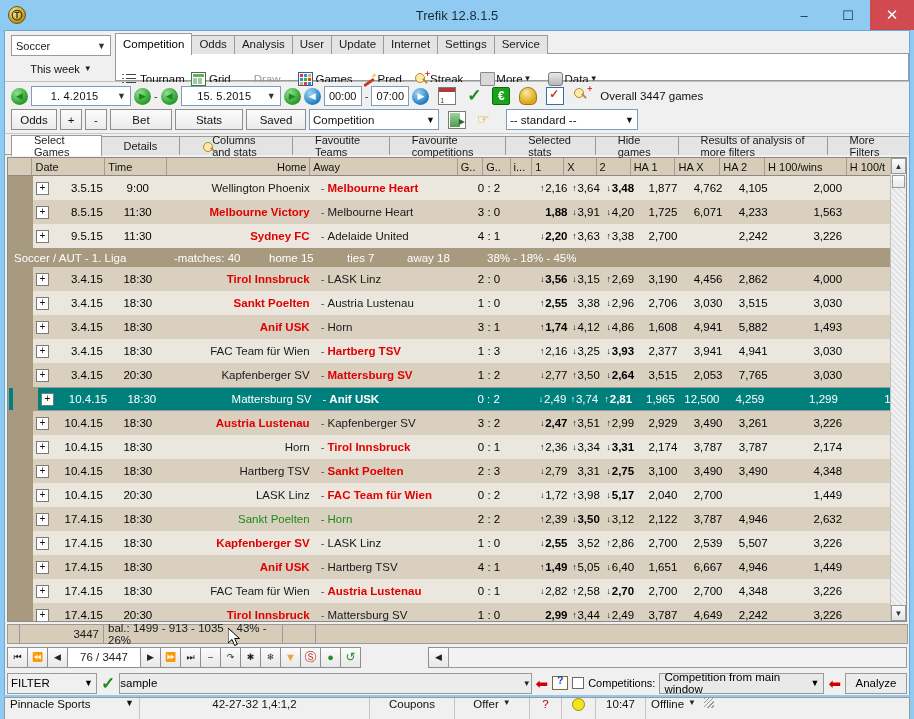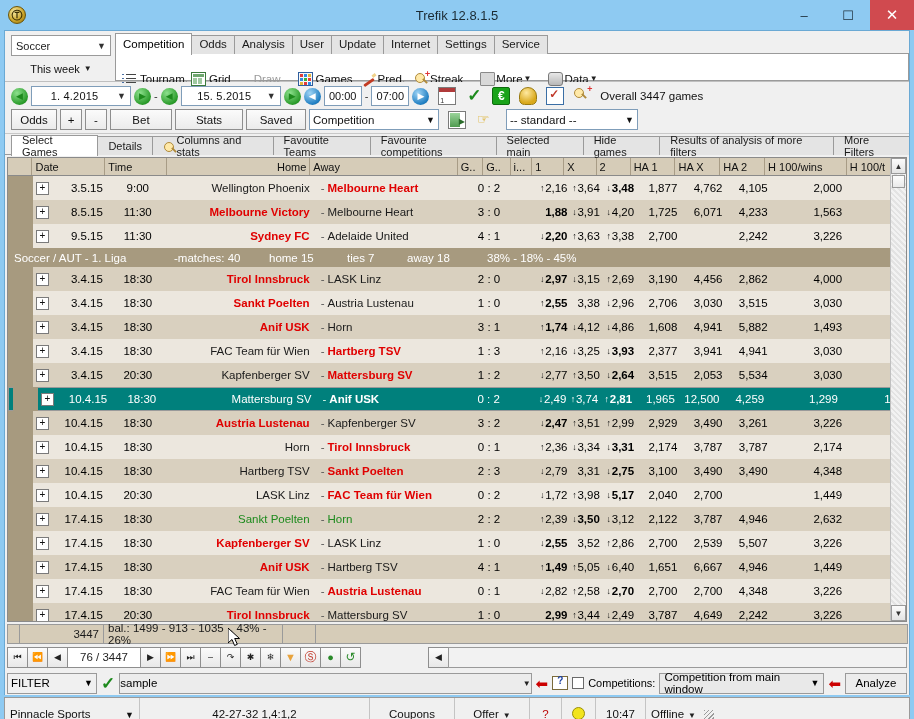--- a/index.html
+++ b/index.html
@@ -191,21 +191,21 @@
   .combo .chev { margin-left: auto; font-size: 9px; }
 
   
   .subtabs {
     display: flex; align-items: flex-end; padding-left: 6px;
     background: #f0f0f0; height: 21px; position: relative; flex: none;
   }
   .subtabs::after { content:""; position:absolute; left:0; right:0; bottom:0; border-bottom:1px solid #9a9a9a; }
   .stab {
     border: 1px solid #9a9a9a; border-bottom: none; background: #e4e4e4;
-    padding: 2px 10px; margin-right: -1px; font-size: 11px; color: #1a1a1a;
+    padding: 2px 22px; margin-right: -1px; font-size: 11px; color: #1a1a1a;
     height: 19px; display: flex; align-items: center; gap: 3px; z-index: 1;
   }
   .stab.active { background: #fff; height: 21px; z-index: 3; margin-bottom: -1px; }
 
   
   .gridwrap {
     flex: 1; margin: 2px 2px 0 2px;
     border: 1px solid #8a8a8a; background: #fff;
     display: flex; flex-direction: column; overflow: hidden;
     position: relative;
@@ -317,21 +317,21 @@
   .analyze {
     height: 21px; width: 62px; border: 1px solid #9a9a9a; background: #ececec;
     display: flex; align-items: center; justify-content: center; font-size: 11.5px;
   }
 
   .statusbar {
     height: 22px; flex: none; margin: 2px 4px 0 4px;
     background: #f0f0f0; border: 1px solid #9a9a9a; border-bottom: none;
     display: flex; align-items: center; font-size: 11.5px; color: #111;
   }
-  .sbseg { border-right: 1px solid #c4c4c4; height: 22px; display: flex; align-items: flex-end; padding: 0 5px; }
+  .sbseg { border-right: 1px solid #c4c4c4; height: 22px; display: flex; align-items: flex-start; padding: 0 5px; }
   .sbseg.noborder { border-right: none; }
   .dot-yellow { width: 13px; height: 13px; border-radius: 50%; background: #f2e41e; border: 1px solid #9a8f08; }
   .grip { width: 10px; height: 10px; margin-left: 4px;
     background: repeating-linear-gradient(135deg,#9a9a9a,#9a9a9a 1px,transparent 1px,transparent 3px); }
   .cursor-arrow { position: absolute; pointer-events: none; }
 </style>
 </head>
 <body>
 
 <div id="app">
@@ -490,21 +490,21 @@
         <span class="ic ic-mag" style="width:11px;height:11px"></span>
         <span>Columns and stats</span>
       </div>
       <div class="stab">
           <span>Favoutite Teams</span>
         </div>
       <div class="stab">
           <span>Favourite competitions</span>
         </div>
       <div class="stab">
-          <span>Selected main</span>
+          <span>Selected stats</span>
         </div>
       <div class="stab">
           <span>Hide games</span>
         </div>
       <div class="stab">
           <span>Results of analysis of more filters</span>
         </div>
       <div class="stab">
           <span>More Filters</span>
         </div>
@@ -623,21 +623,21 @@
             <div class="leftband"></div>
             <div class="plusbtn">+</div>
             <div class="cell r" style="width:59px">3.4.15</div>
             <div class="cell c" style="width:63px">18:30</div>
             <div class="cell home red" style="width:148px">Tirol Innsbruck</div>
             <div class="cell away" style="width:152px"><span class="dash">-</span><span class="plain">LASK Linz</span></div>
             <div class="cell c" style="width:54px">2 : 0</div>
             <div class="cell" style="width:22px"></div>
             <div class="odd-cell" style="width:33px">
               <span class="arr">↓</span>
-              <span class="ov">2,97</span>
+              <span class="ov">3,56</span>
             </div>
             <div class="odd-cell" style="width:33px">
               <span class="arr">↓</span>
               <span class="">3,15</span>
             </div>
             <div class="odd-cell" style="width:35px">
               <span class="arr">↑</span>
               <span class="">2,69</span>
             </div>
             <div class="cell r" style="width:46px">3,190</div>
@@ -743,21 +743,21 @@
             <div class="odd-cell" style="width:33px">
               <span class="arr">↑</span>
               <span class="">3,50</span>
             </div>
             <div class="odd-cell" style="width:35px">
               <span class="arr">↓</span>
               <span class="ov">2,64</span>
             </div>
             <div class="cell r" style="width:46px">3,515</div>
             <div class="cell r" style="width:46px">2,053</div>
-            <div class="cell r" style="width:46px">5,534</div>
+            <div class="cell r" style="width:46px">7,765</div>
             <div class="cell r" style="width:76px">3,030</div>
             <div class="cell r" style="width:61px"></div>
           </div>
           <div class="grow sel">
             <div class="leftband"></div>
             <div class="plusbtn">+</div>
             <div class="cell r" style="width:59px">10.4.15</div>
             <div class="cell c" style="width:63px">18:30</div>
             <div class="cell home plain" style="width:148px">Mattersburg SV</div>
             <div class="cell away" style="width:152px"><span class="dash">-</span><span class="red">Anif USK</span></div>

